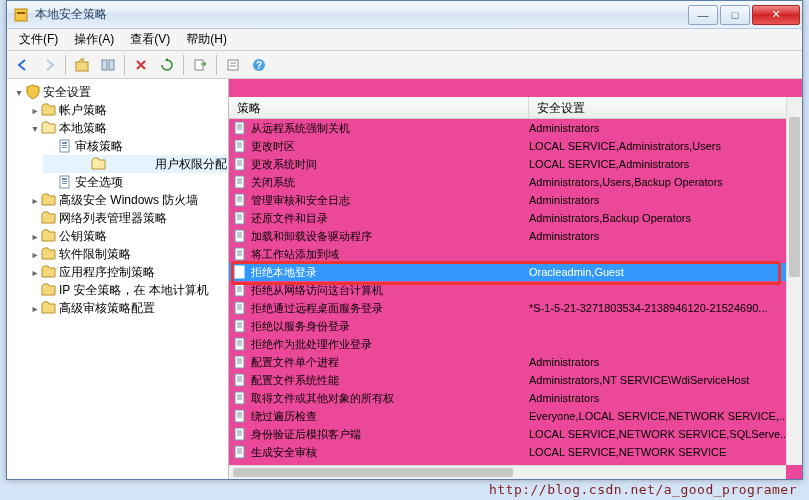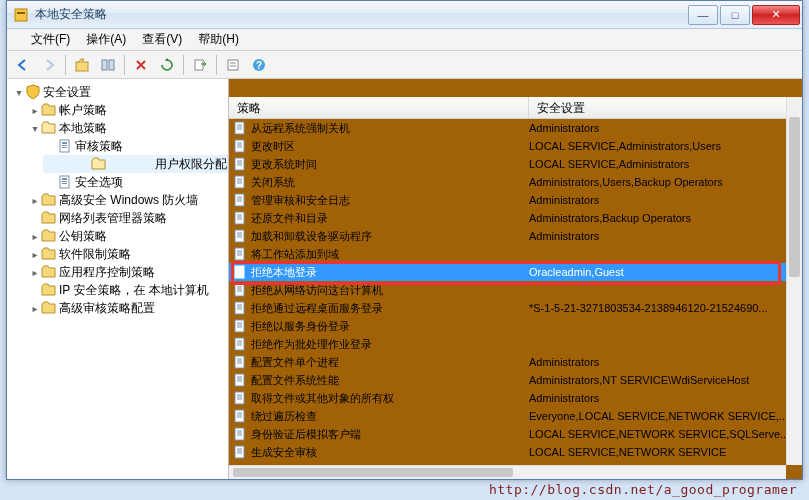--- a/index.html
+++ b/index.html
@@ -1,19 +1,19 @@
 <!DOCTYPE html>
 <html><head>
 <meta charset="utf-8">
 <style>
   * { box-sizing: border-box; margin: 0; padding: 0; font-family: "Microsoft YaHei", "Segoe UI", Tahoma, sans-serif; }
   body { background: #d4e4f7; width: 809px; height: 500px; overflow: hidden; position: relative; }
   .window {
     position: absolute; left: 6px; top: 0; width: 797px; height: 480px;
-    background: #a16207; border: 1px solid #5a7ca8; border-radius: 0;
+    background: #ec4899; border: 1px solid #5a7ca8; border-radius: 0;
     box-shadow: 0 0 6px rgba(0,0,0,.3);
   }
   .titlebar {
     height: 28px;
     background: linear-gradient(#f5f9fd,#e3ecf7 45%,#d6e3f3 46%,#e8f0fa);
     display: flex; align-items: center; padding: 0 2px 0 6px;
     border-bottom: 1px solid #b7c9de;
   }
   .titlebar-icon { width: 16px; height: 16px; margin-right: 6px; }
   .titlebar-title { font-size: 12px; color: #1a3a5a; flex: 1; }
@@ -22,21 +22,21 @@
     width: 30px; height: 20px; border: 1px solid #8aa6c1;
     background: linear-gradient(#f4f8fd,#d9e7f6);
     display: flex; align-items: center; justify-content: center;
     font-size: 11px; color: #2a4a6a; border-radius: 2px; margin-left: 2px;
   }
   .win-btn.close {
     width: 48px; background: linear-gradient(#e88,#d33 45%,#c22 46%,#e55);
     color: #fff; border-color: #a22;
   }
   .menubar {
-    height: 22px; display: flex; align-items: center; padding: 0 16px;
+    height: 22px; display: flex; align-items: center; padding: 0 4px;
     font-size: 12px; border-bottom: 1px solid #d0d0d0; background:#f4f4f4;
   }
   .menu-item { padding: 2px 8px; cursor: default; }
   .toolbar {
     height: 28px; display: flex; align-items: center; gap: 2px;
     padding: 0 4px; border-bottom: 1px solid #d0d0d0; background:#f4f4f4;
   }
   .tool-btn {
     width: 24px; height: 22px;
     display: flex; align-items: center; justify-content: center;

